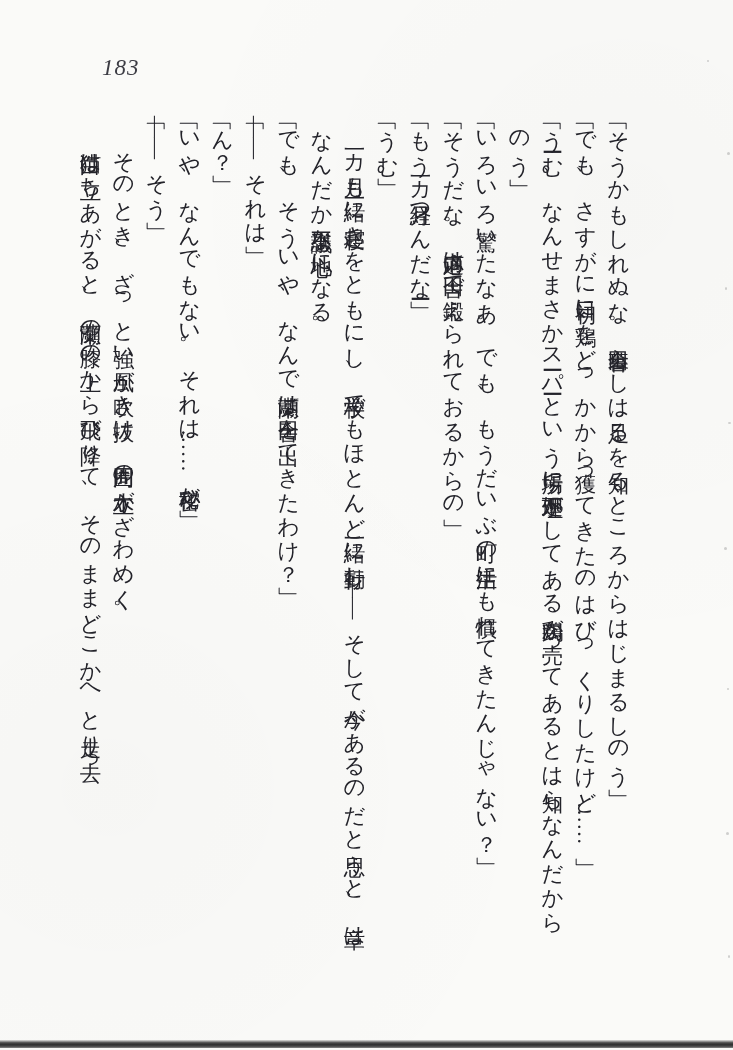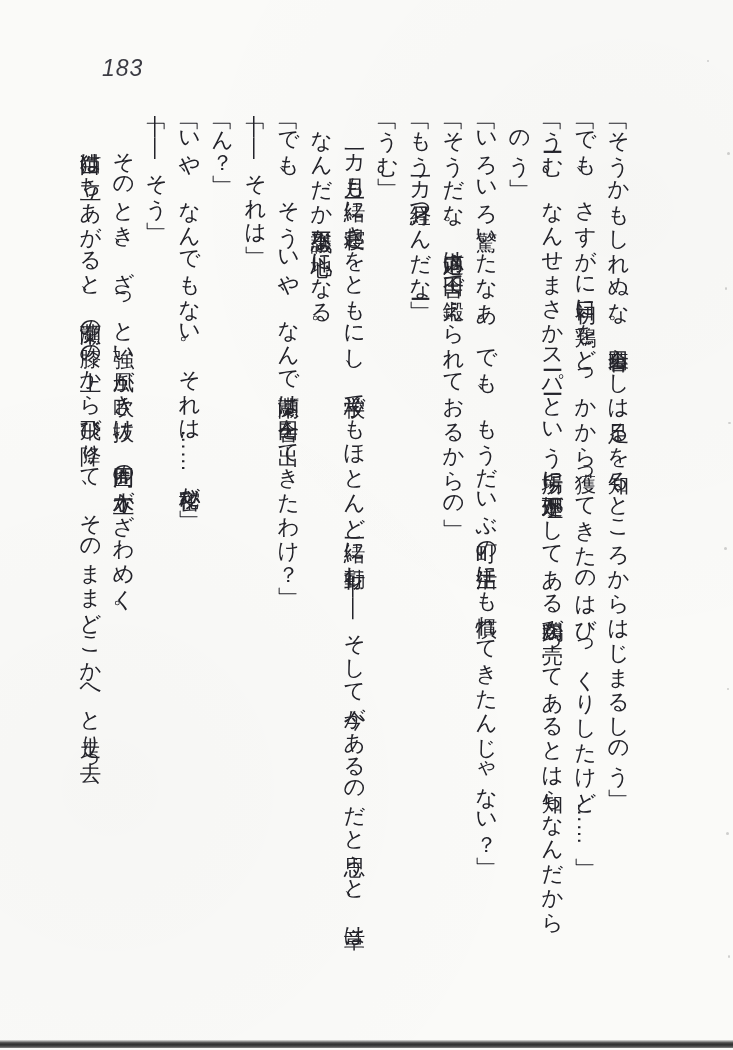--- a/index.html
+++ b/index.html
@@ -9,21 +9,21 @@
     height: 1050px;
     overflow: hidden;
     background: var(--paper, #fafaf8);
   }
 
   .page {
     position: relative;
     width: 733px;
     height: 1050px;
     background: var(--paper, #fafaf8);
-    font-family: Liberation Sans, sans-serif;
+    font-family: Liberation Serif, serif;
   }
 
   
   .page::before {
     content: "";
     position: absolute;
     inset: 0;
     background:
       radial-gradient(circle at 85% 20%, rgba(0,0,0,0.015), transparent 45%),
       radial-gradient(circle at 15% 75%, rgba(0,0,0,0.015), transparent 45%);

